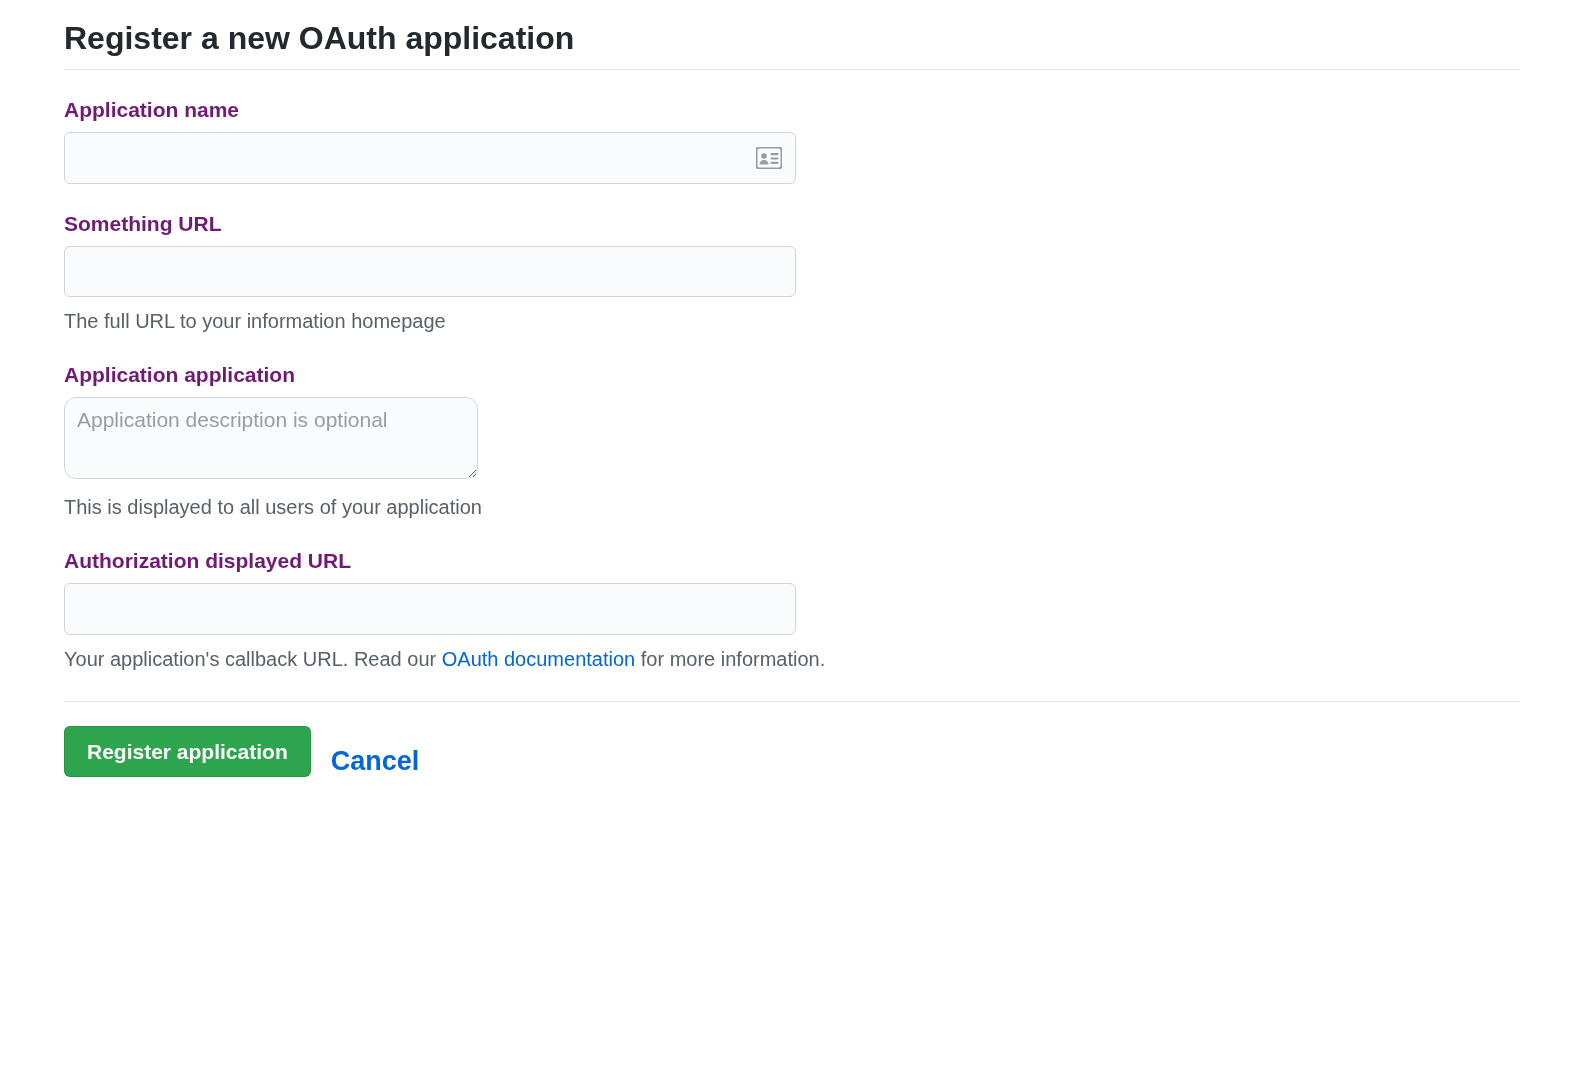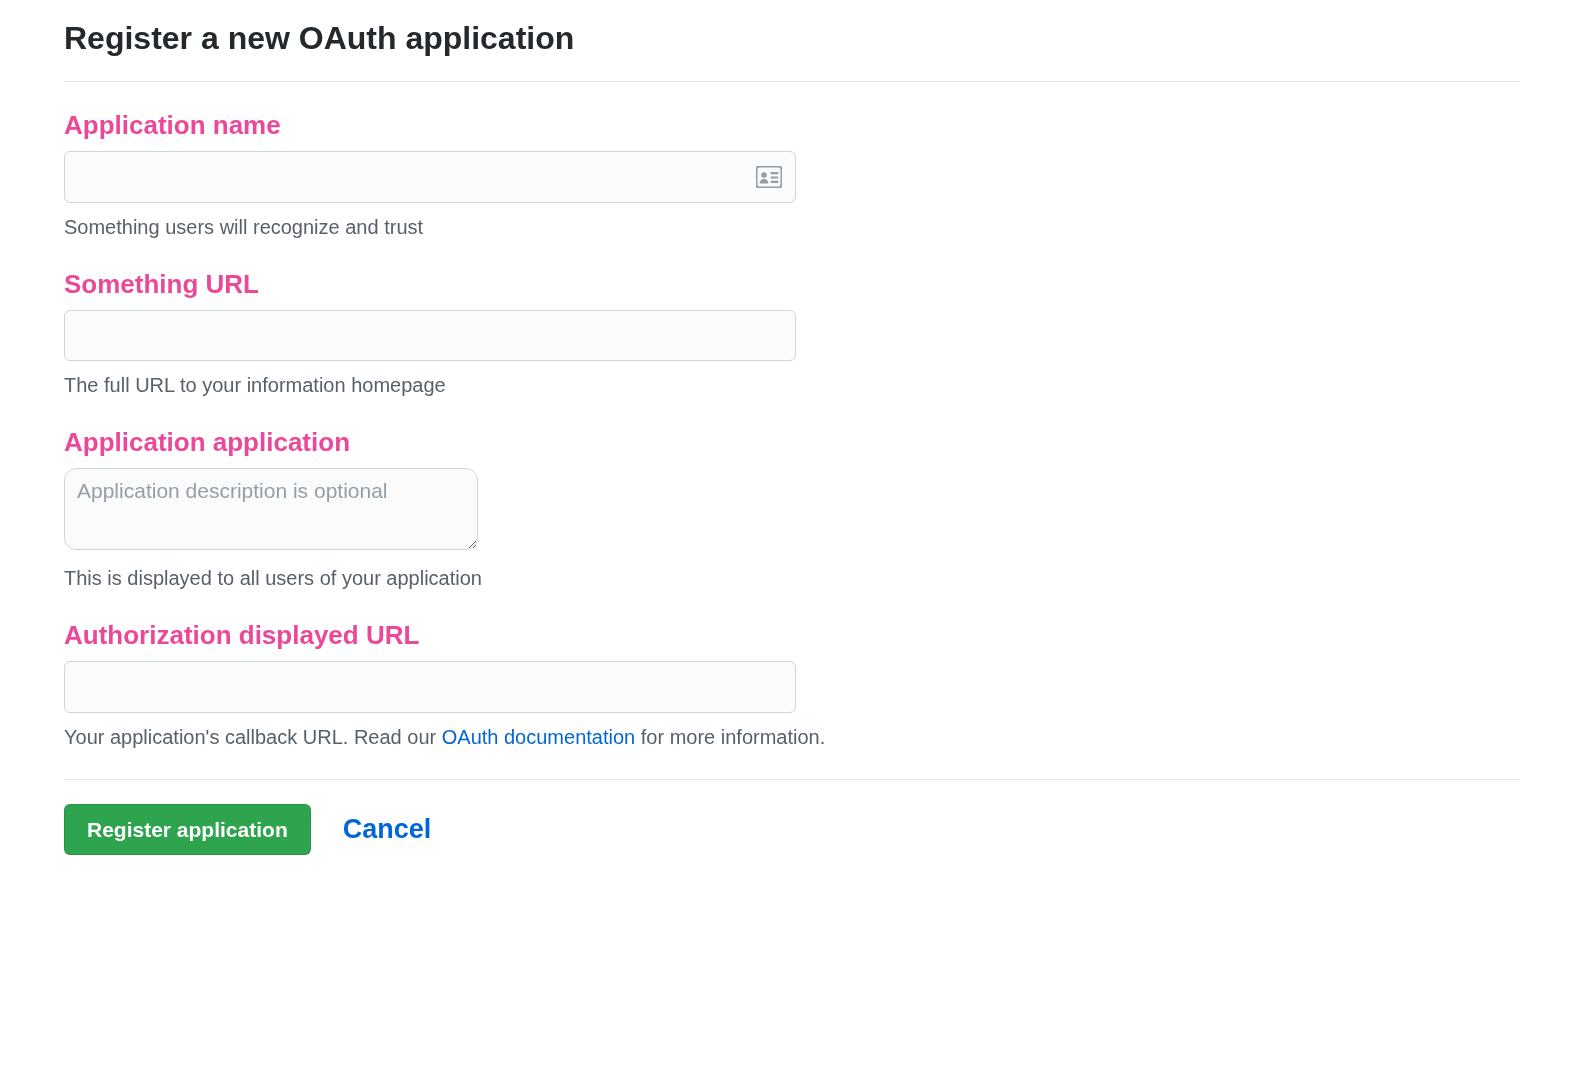--- a/index.html
+++ b/index.html
@@ -10,32 +10,32 @@
     body {
       font-family: -apple-system, BlinkMacSystemFont, "Segoe UI", Helvetica, Arial, sans-serif;
       background: #ffffff;
       color: #24292e;
       padding: 20px 64px;
     }
     .page-title {
       font-size: 32px;
       font-weight: 600;
       color: #24292e;
-      padding-bottom: 24px;
+      padding-bottom: 12px;
       border-bottom: 1px solid #e1e4e8;
       margin-bottom: 28px;
     }
     .form-group {
       margin-bottom: 28px;
     }
     .form-label {
       display: block;
-      font-size: 26px;
+      font-size: 21px;
       font-weight: 600;
-      color: #ec4899;
+      color: #701a75;
       margin-bottom: 10px;
     }
     .form-input {
       width: 732px;
       max-width: 100%;
       padding: 14px 12px;
       font-size: 18px;
       background-color: #fafbfc;
       border: 1px solid #d1d5da;
       border-radius: 6px;
@@ -89,22 +89,22 @@
       text-decoration: none;
       text-align: center;
     }
     .form-divider {
       border: none;
       border-top: 1px solid #e1e4e8;
       margin: 28px 0 24px 0;
     }
     .actions {
       display: flex;
-      align-items: center;
-      gap: 32px;
+      align-items: flex-end;
+      gap: 20px;
     }
     .btn-primary {
       background-color: #2ea44f;
       color: #ffffff;
       border: 1px solid rgba(27,31,35,0.15);
       border-radius: 6px;
       padding: 12px 22px;
       font-size: 21px;
       font-weight: 600;
       cursor: pointer;
@@ -133,21 +133,20 @@
         <svg viewBox="0 0 26 22" fill="currentColor" aria-hidden="true">
           <rect x="0.5" y="0.5" width="25" height="21" rx="3" ry="3" fill="none" stroke="currentColor" stroke-width="2"></rect>
           <circle cx="8" cy="9" r="2.8" fill="currentColor"></circle>
           <path d="M3.5 17.5c0-2.6 2-4.5 4.5-4.5s4.5 1.9 4.5 4.5" fill="currentColor"></path>
           <rect x="14.5" y="6" width="8" height="2.2" rx="1" fill="currentColor"></rect>
           <rect x="14.5" y="10.4" width="8" height="2.2" rx="1" fill="currentColor"></rect>
           <rect x="14.5" y="14.8" width="8" height="2.2" rx="1" fill="currentColor"></rect>
         </svg>
       </span>
     </div>
-    <span class="form-help">Something users will recognize and trust</span>
   </div>
 
   <div class="form-group">
     <label class="form-label">Something URL</label>
     <input type="text" class="form-input" value="" style="">
     <span class="form-help">The full URL to your information homepage</span>
   </div>
 
   <div class="form-group">
     <label class="form-label">Application application</label>

